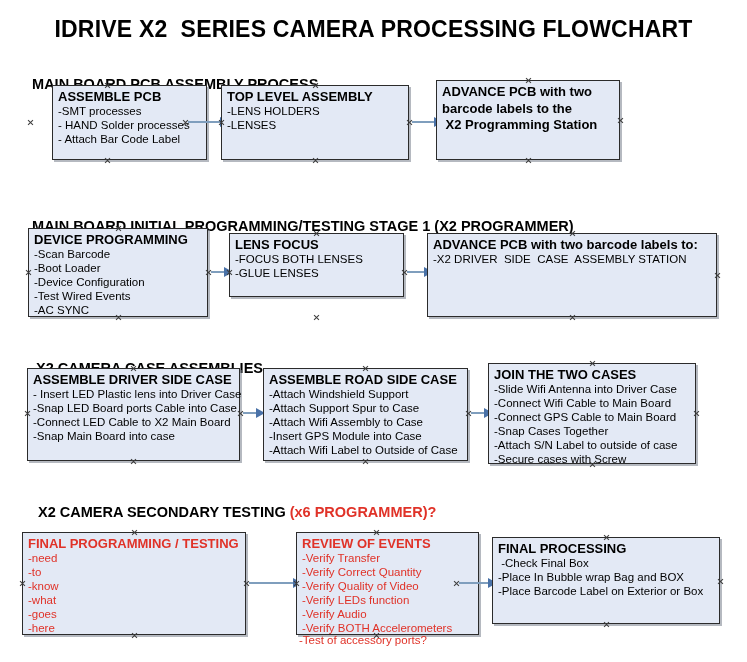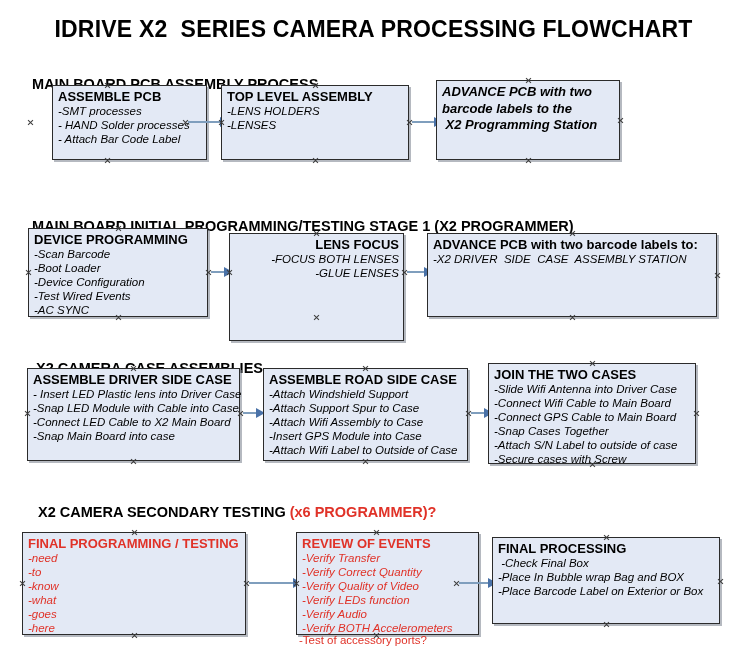--- a/index.html
+++ b/index.html
@@ -52,21 +52,20 @@
     font-size: 13px;
     font-weight: bold;
     line-height: 15px;
     white-space: pre;
     margin-bottom: 0px;
   }
   .box-line {
     font-size: 11.5px;
     line-height: 14px;
     white-space: pre;
-    font-style: italic;
   }
   .box-title.red, .box-line.red { color: #e03228; }
 
   
   .box.allbold .box-line { font-weight: bold; font-size: 13px; line-height: 16.5px; }
 
   
   .overflow-line {
     position: absolute;
     font-size: 11.5px;
@@ -169,21 +168,21 @@
   <div class="box-line">-Test Wired Events</div>
   <div class="box-line">-AC SYNC</div>
 </div>
 <div class="handle" style="left:118px; top:228px;"></div>
 <div class="handle" style="left:118px; top:317px;"></div>
 <div class="handle" style="left:28px;  top:272px;"></div>
 <div class="handle" style="left:208px; top:272px;"></div>
 
 <div class="arrow" style="left:211px; top:271px; width:14px;"></div>
 
-<div class="box" style="left:229px; top:233px; width:175px; height:108px;text-align:right;">
+<div class="box" style="left:229px; top:233px; width:175px; height:64px;">
   <div class="box-title">LENS FOCUS</div>
   <div class="box-line">-FOCUS BOTH LENSES</div>
   <div class="box-line">-GLUE LENSES</div>
 </div>
 <div class="handle" style="left:316px; top:233px;"></div>
 <div class="handle" style="left:316px; top:317px;"></div>
 <div class="handle" style="left:229px; top:272px;"></div>
 <div class="handle" style="left:404px; top:272px;"></div>
 
 <div class="arrow" style="left:407px; top:271px; width:18px;"></div>
@@ -196,21 +195,21 @@
 <div class="handle" style="left:572px; top:317px;"></div>
 <div class="handle" style="left:717px; top:275px;"></div>
 
 <div class="section-title" style="left:28px; top:344px;">
   <span>X2 CAMERA CASE ASSEMBLIES</span>
 </div>
 
 <div class="box" style="left:27px; top:368px; width:213px; height:93px;">
   <div class="box-title">ASSEMBLE DRIVER SIDE CASE</div>
   <div class="box-line">- Insert LED Plastic lens into Driver Case</div>
-  <div class="box-line">-Snap LED Module with Cable into Case</div>
+  <div class="box-line">-Snap LED Board ports Cable into Case</div>
   <div class="box-line">-Connect LED Cable to X2 Main Board</div>
   <div class="box-line">-Snap Main Board into case</div>
 </div>
 <div class="handle" style="left:133px; top:368px;"></div>
 <div class="handle" style="left:133px; top:461px;"></div>
 <div class="handle" style="left:27px;  top:413px;"></div>
 <div class="handle" style="left:240px; top:413px;"></div>
 
 <div class="arrow" style="left:243px; top:412px; width:14px;"></div>
 

